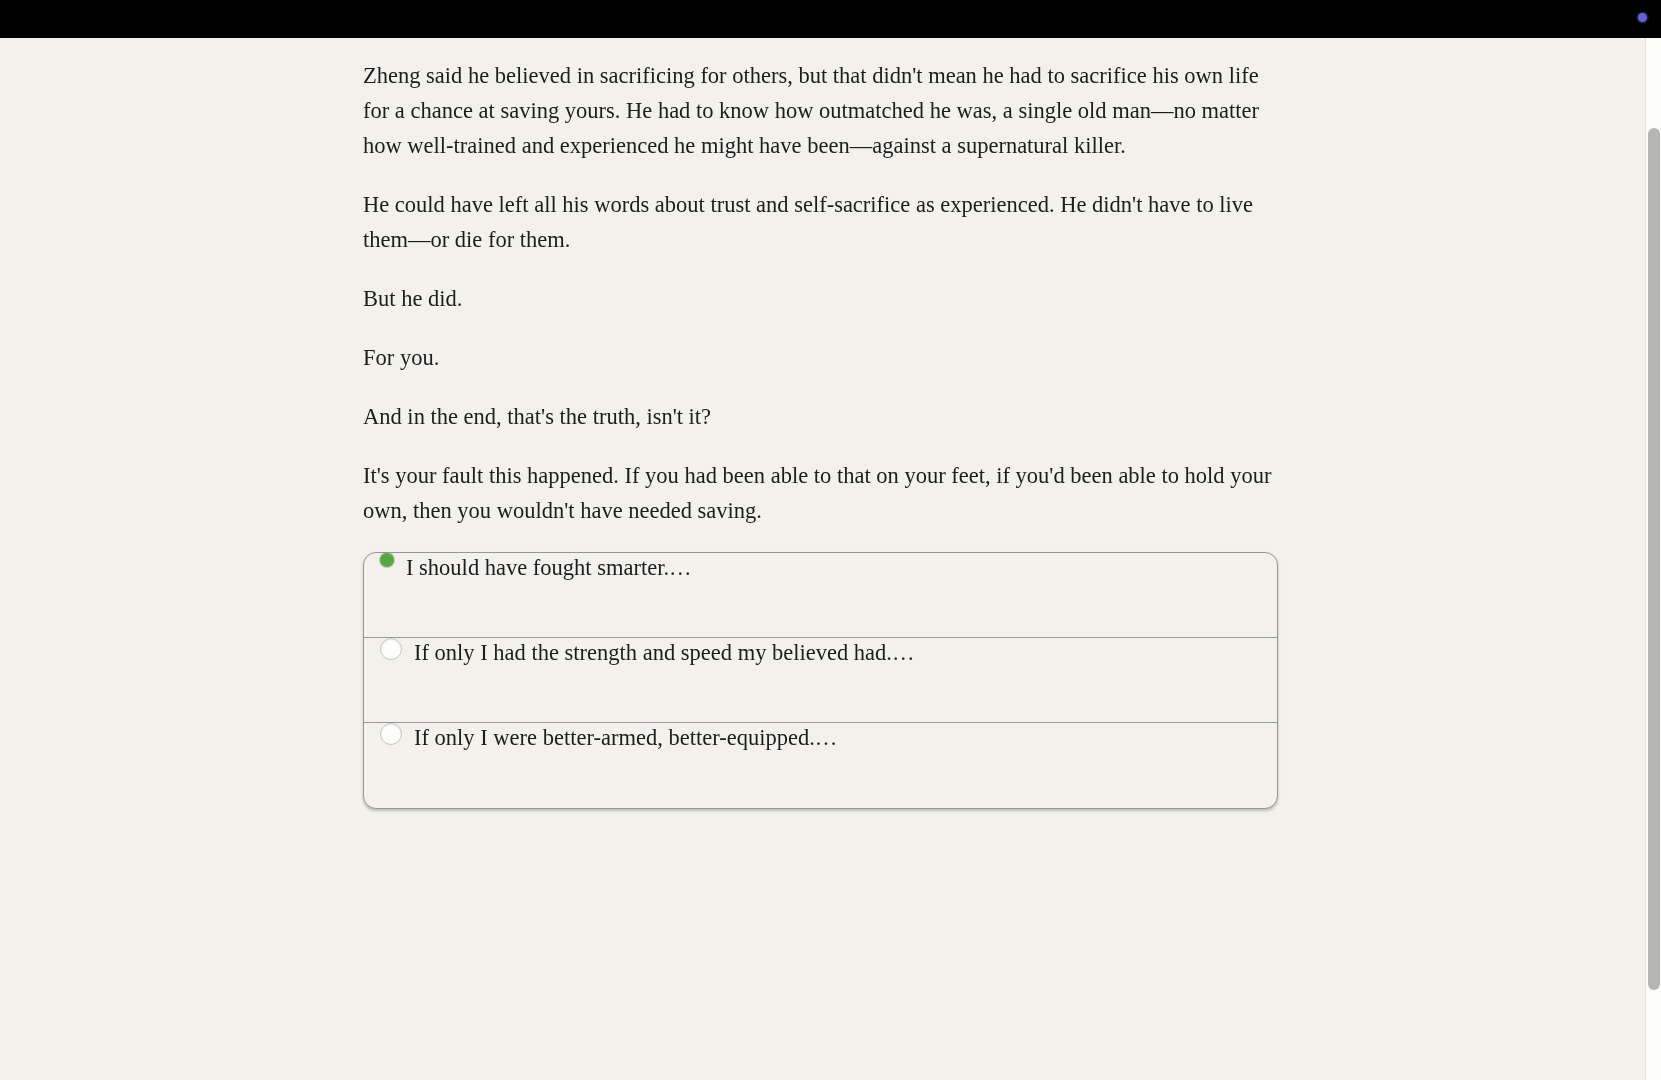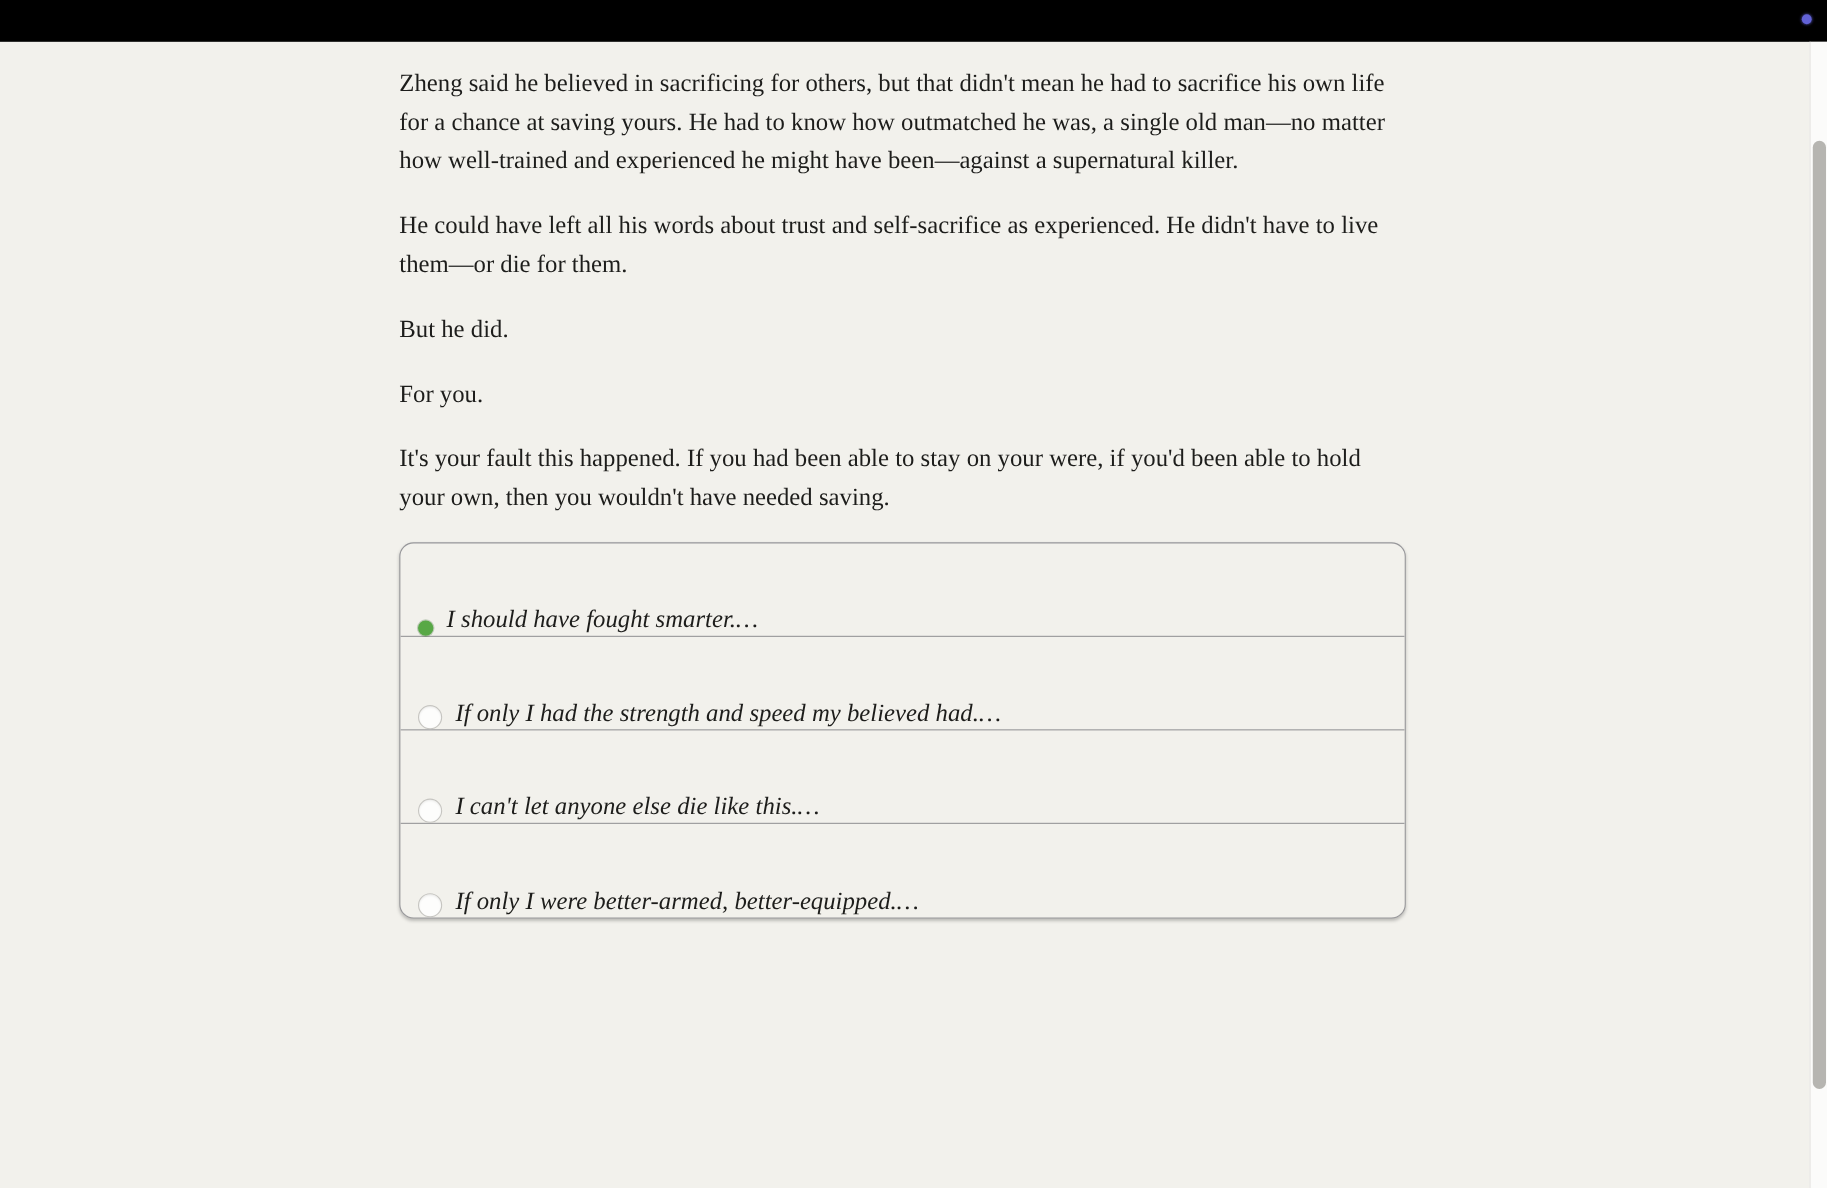--- a/index.html
+++ b/index.html
@@ -43,25 +43,24 @@
     width: 915px;
     border: 1.5px solid #97979a;
     border-radius: 13px;
     box-shadow: 0 2px 3px rgba(0,0,0,0.22);
     background: #f2f1ec;
     overflow: hidden;
   }
   .choice-row {
     height: 85px;
     display: flex;
-    align-items: flex-end;
+    align-items: flex-start;
     padding-left: 16px;
     border-bottom: 1.5px solid #97979a;
     cursor: pointer;
-    font-style: italic;
   }
   .choice-row:last-child { border-bottom: none; }
   .choice-label {
     margin-left: 12px;
     font-size: 22.5px;
     line-height: 30px;
   }
 
   
   .radio {
@@ -105,41 +104,38 @@
 <div class="content">
   <div id="paragraphs">
   <p>Zheng said he believed in sacrificing for others, but that didn't mean he had to sacrifice his own life for a chance at saving yours. He had to know how outmatched he was, a single old man—no matter how well-trained and experienced he might have been—against a supernatural killer.</p>
 
   <p>He could have left all his words about trust and self-sacrifice as experienced. He didn't have to live them—or die for them.</p>
 
   <p>But he did.</p>
 
   <p>For you.</p>
 
+  <p>And in the end, that's the truth, isn't it?</p>
 
-  <p>It's your fault this happened. If you had been able to stay on your were, if you'd been able to hold your own, then you wouldn't have needed saving.</p>
+  <p>It's your fault this happened. If you had been able to that on your feet, if you'd been able to hold your own, then you wouldn't have needed saving.</p>
 
 </div>
 
   <div class="choice-box" id="choice-box">
   <div class="choice-row">
     <span class="radio selected"></span>
     <span class="choice-label">I should have fought smarter.…</span>
   </div>
 
 
   <div class="choice-row">
     <span class="radio unselected"></span>
     <span class="choice-label">If only I had the strength and speed my believed had.…</span>
   </div>
 
-  <div class="choice-row">
-    <span class="radio unselected"></span>
-    <span class="choice-label">I can't let anyone else die like this.…</span>
-  </div>
 
   <div class="choice-row">
     <span class="radio unselected"></span>
     <span class="choice-label">If only I were better-armed, better-equipped.…</span>
   </div>
 </div>
 </div>
 
 <div class="scrollbar-track">
   <div class="scrollbar-thumb"></div>

